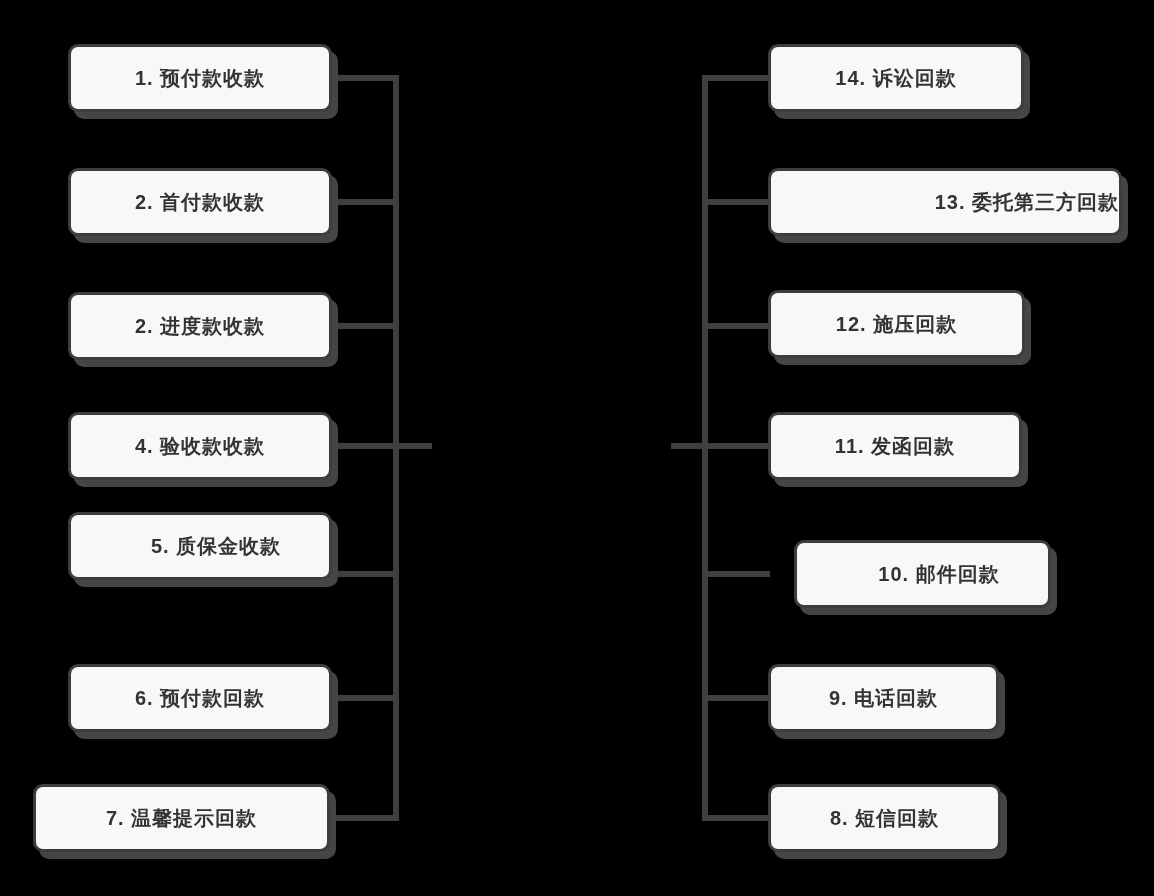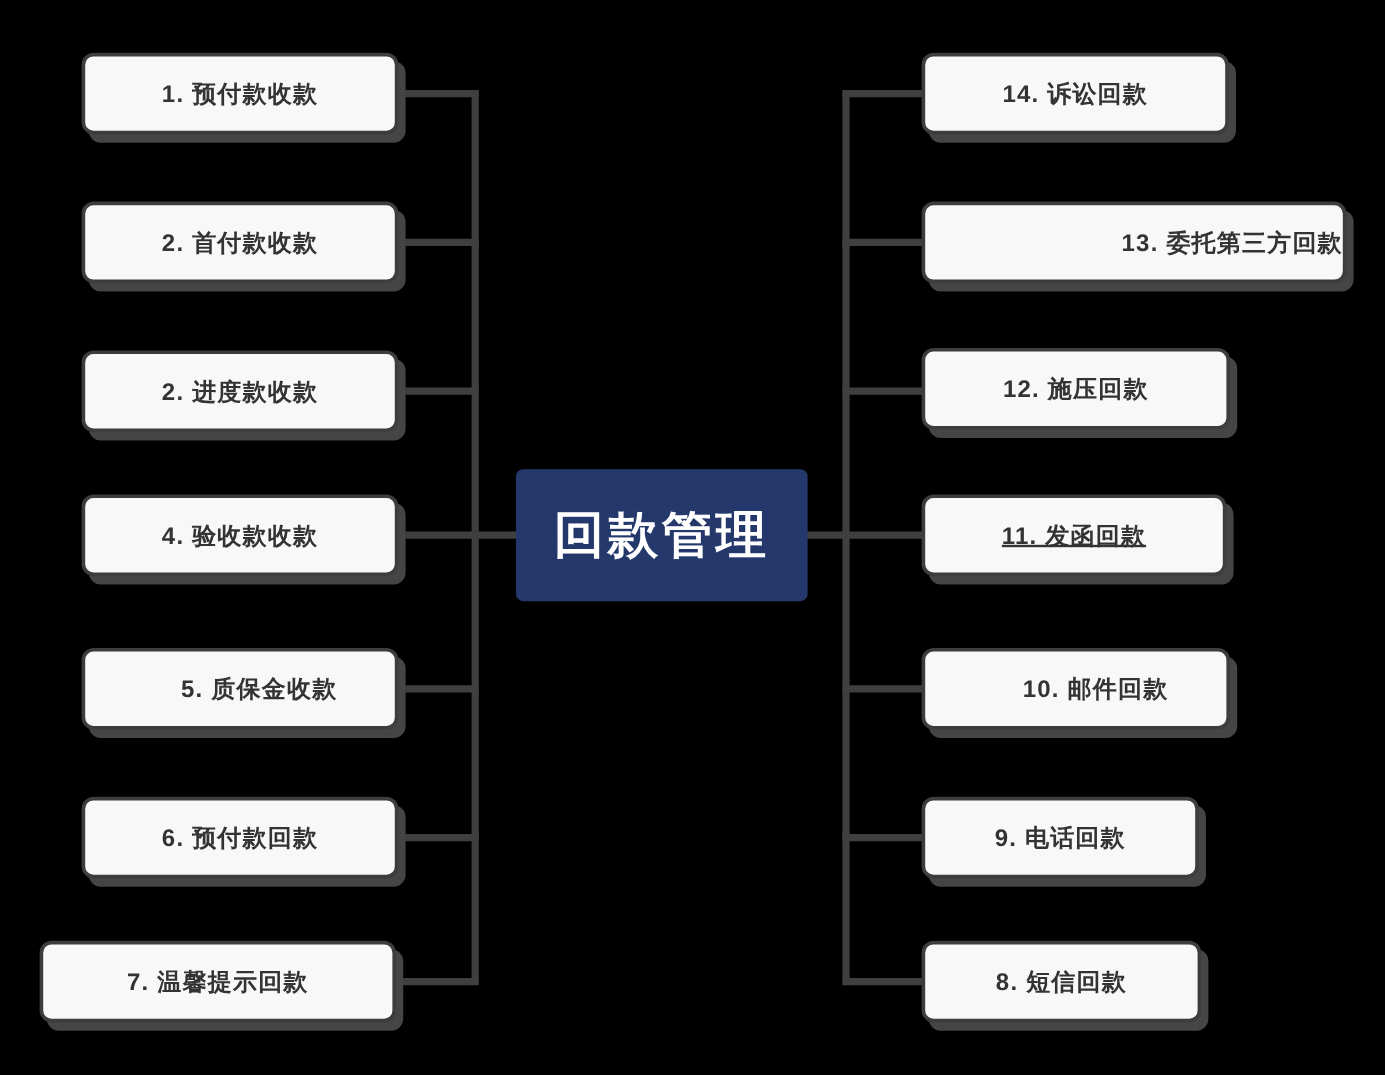--- a/index.html
+++ b/index.html
@@ -79,47 +79,44 @@
   </div>
   <div class="node" style="left:68px;top:168px;width:264px;height:68px;">
     <span>2. 首付款收款</span>
   </div>
   <div class="node" style="left:68px;top:292px;width:264px;height:68px;">
     <span>2. 进度款收款</span>
   </div>
   <div class="node" style="left:68px;top:412px;width:264px;height:68px;">
     <span>4. 验收款收款</span>
   </div>
-  <div class="node" style="left:68px;top:540px;width:264px;height:68px;padding-left:32px;">
+  <div class="node" style="left:68px;top:512px;width:264px;height:68px;padding-left:32px;">
     <span>5. 质保金收款</span>
   </div>
   <div class="node" style="left:68px;top:664px;width:264px;height:68px;">
     <span>6. 预付款回款</span>
   </div>
   <div class="node" style="left:33px;top:784px;width:297px;height:68px;">
     <span>7. 温馨提示回款</span>
   </div>
 
-  <div class="node central" style="left:430px;top:391px;width:243px;height:110px;">
-    <span>回款管理</span>
-  </div>
 
   <div class="node" style="left:768px;top:44px;width:256px;height:68px;justify-content:center;">
     <span>14. 诉讼回款</span>
   </div>
   <div class="node" style="left:768px;top:168px;width:354px;height:68px;justify-content:flex-end;">
     <span>13. 委托第三方回款</span>
   </div>
   <div class="node" style="left:768px;top:290px;width:257px;height:68px;">
     <span>12. 施压回款</span>
   </div>
-  <div class="node" style="left:768px;top:412px;width:254px;height:68px;text-decoration:underline;">
+  <div class="node" style="left:768px;top:412px;width:254px;height:68px;">
     <span>11. 发函回款</span>
   </div>
-  <div class="node" style="left:768px;top:540px;width:257px;height:68px;padding-left:33px;">
+  <div class="node" style="left:794px;top:540px;width:257px;height:68px;padding-left:33px;">
     <span>10. 邮件回款</span>
   </div>
   <div class="node" style="left:768px;top:664px;width:231px;height:68px;">
     <span>9. 电话回款</span>
   </div>
   <div class="node" style="left:768px;top:784px;width:233px;height:68px;">
     <span>8. 短信回款</span>
   </div>
 
 </div>

